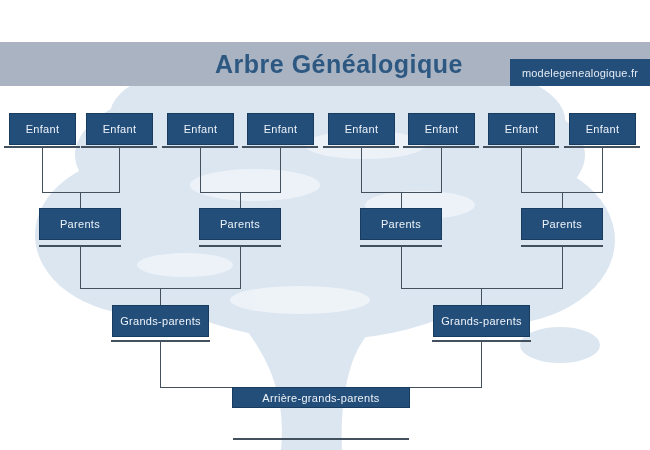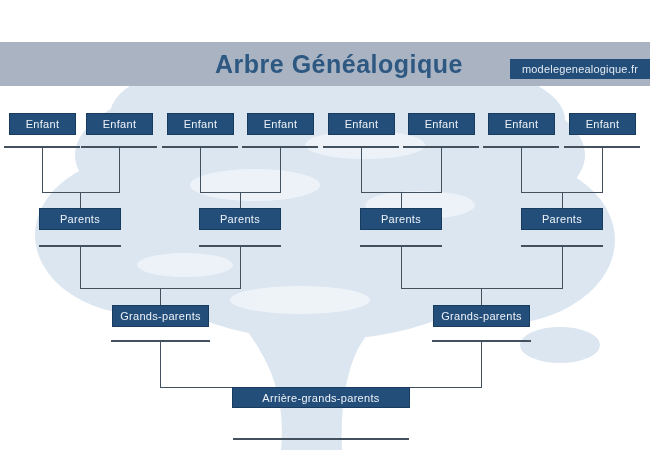--- a/index.html
+++ b/index.html
@@ -14,30 +14,30 @@
     position:absolute;left:0;top:5px;width:650px;height:44px;
     background:var(--band,#a9b3c2);z-index:4;margin-top:37px;
   }
   .title{
     position:absolute;top:50%;left:50%;
     transform:translate(calc(-50% + 14px),-50%);
     margin:0;font-size:25px;font-weight:bold;letter-spacing:.5px;
     color:var(--title,#2d5882);white-space:nowrap;
   }
   .badge{
-    position:absolute;right:0;top:17px;width:140px;height:20px;
+    position:absolute;right:0;top:17px;width:140px;height:27px;
     background:var(--node-fill,#234e79);color:#e3eaf3;font-size:11px;
     display:flex;align-items:center;justify-content:center;z-index:5;
     letter-spacing:.2px;
   }
   
   .ln{position:absolute;background:var(--connector,#43505d);z-index:2;display:block;}
   
   .node{
-    position:absolute;height:22px;box-sizing:border-box;
+    position:absolute;height:32px;box-sizing:border-box;
     background:var(--node-fill,#234e79);border:1px solid var(--node-border,#173c5f);
     color:#eef3f9;font-size:11px;letter-spacing:.3px;
     display:flex;align-items:center;justify-content:center;z-index:3;
   }
 </style>
 </head>
 <body>
 
 <div class="stage">
 

